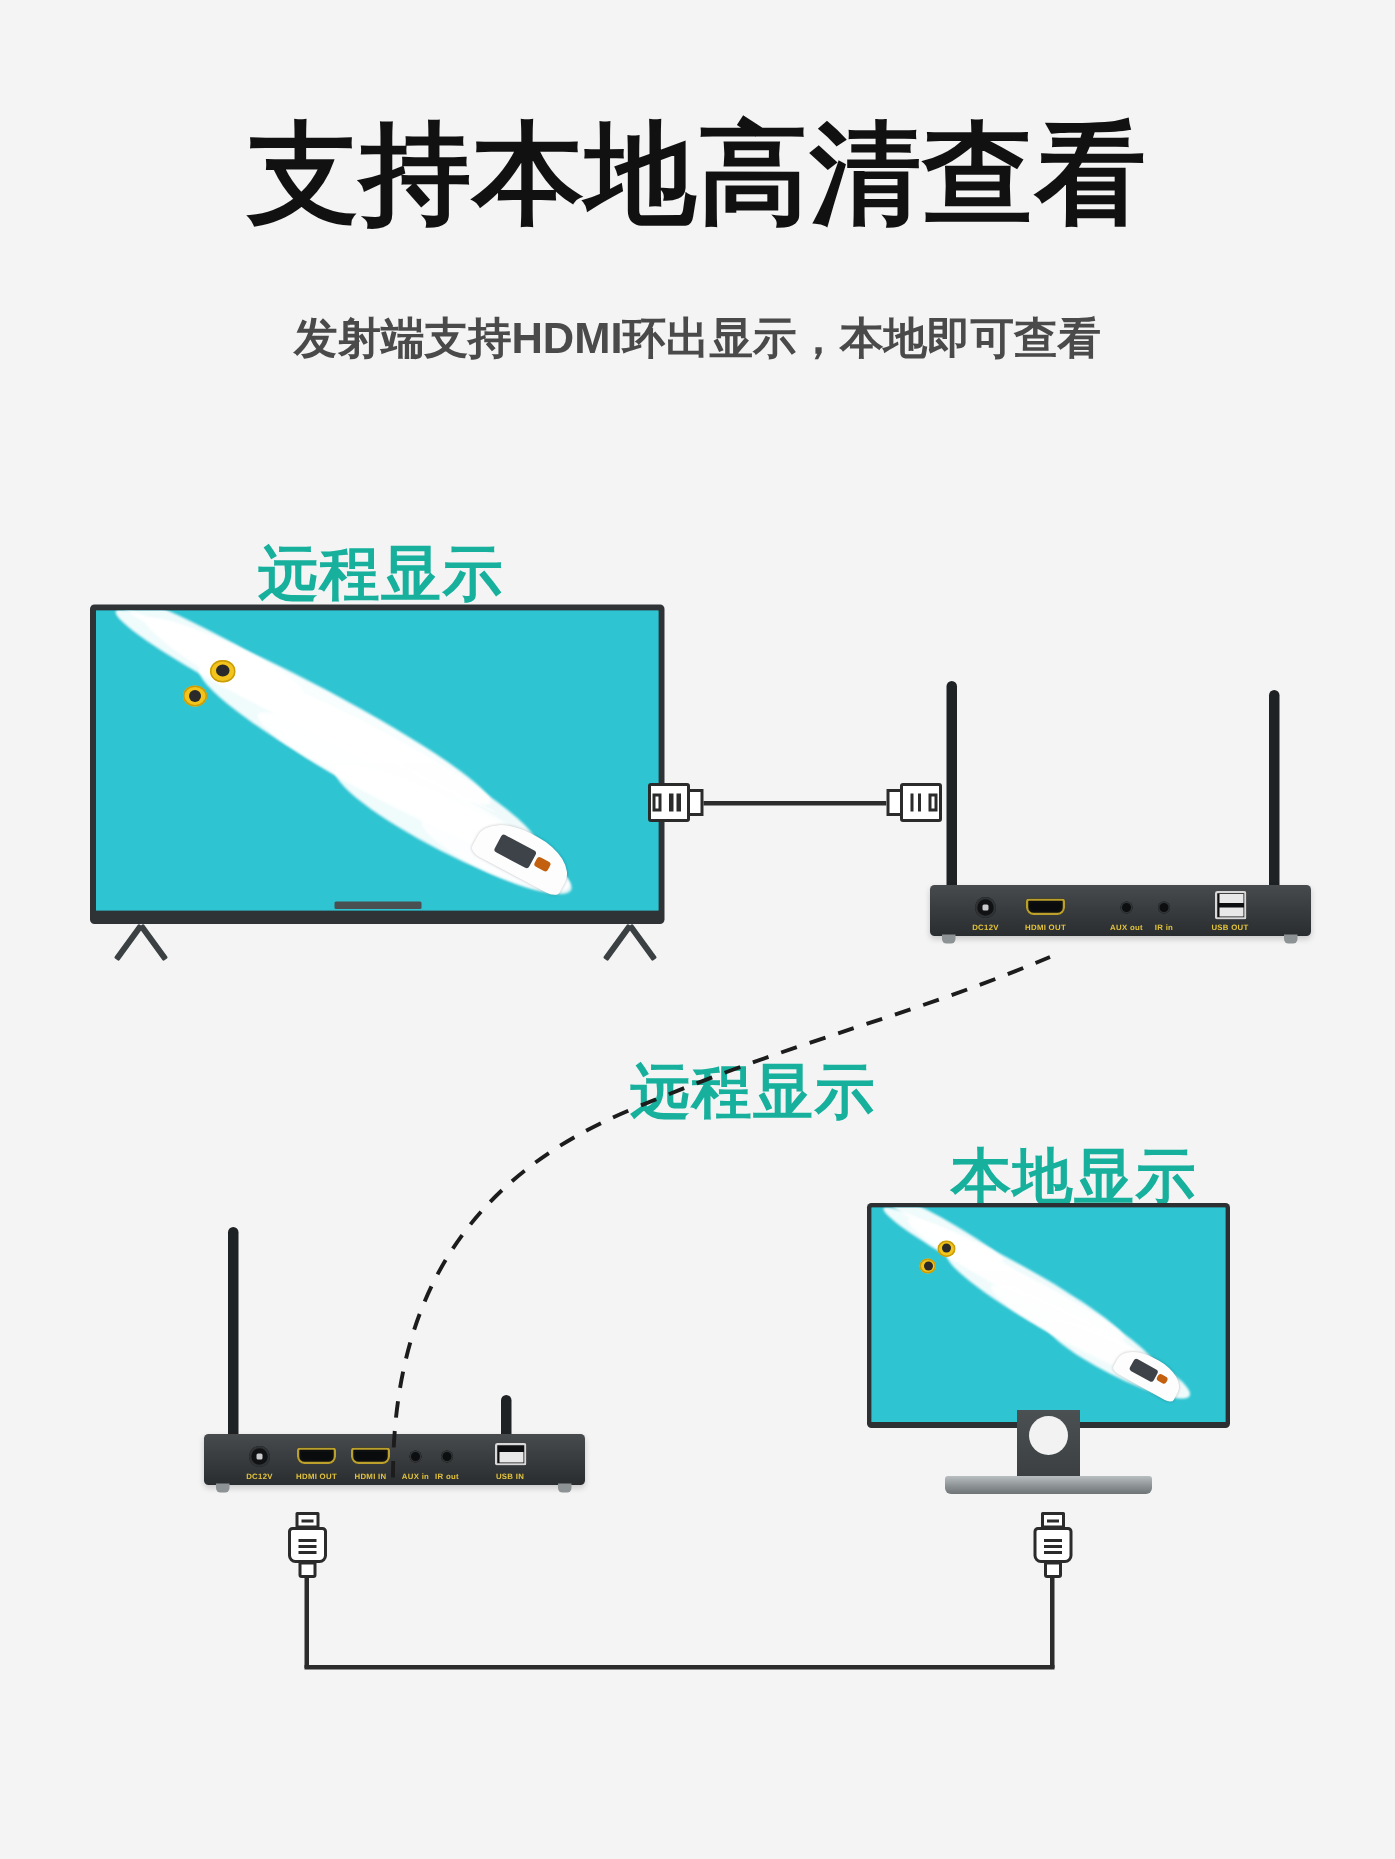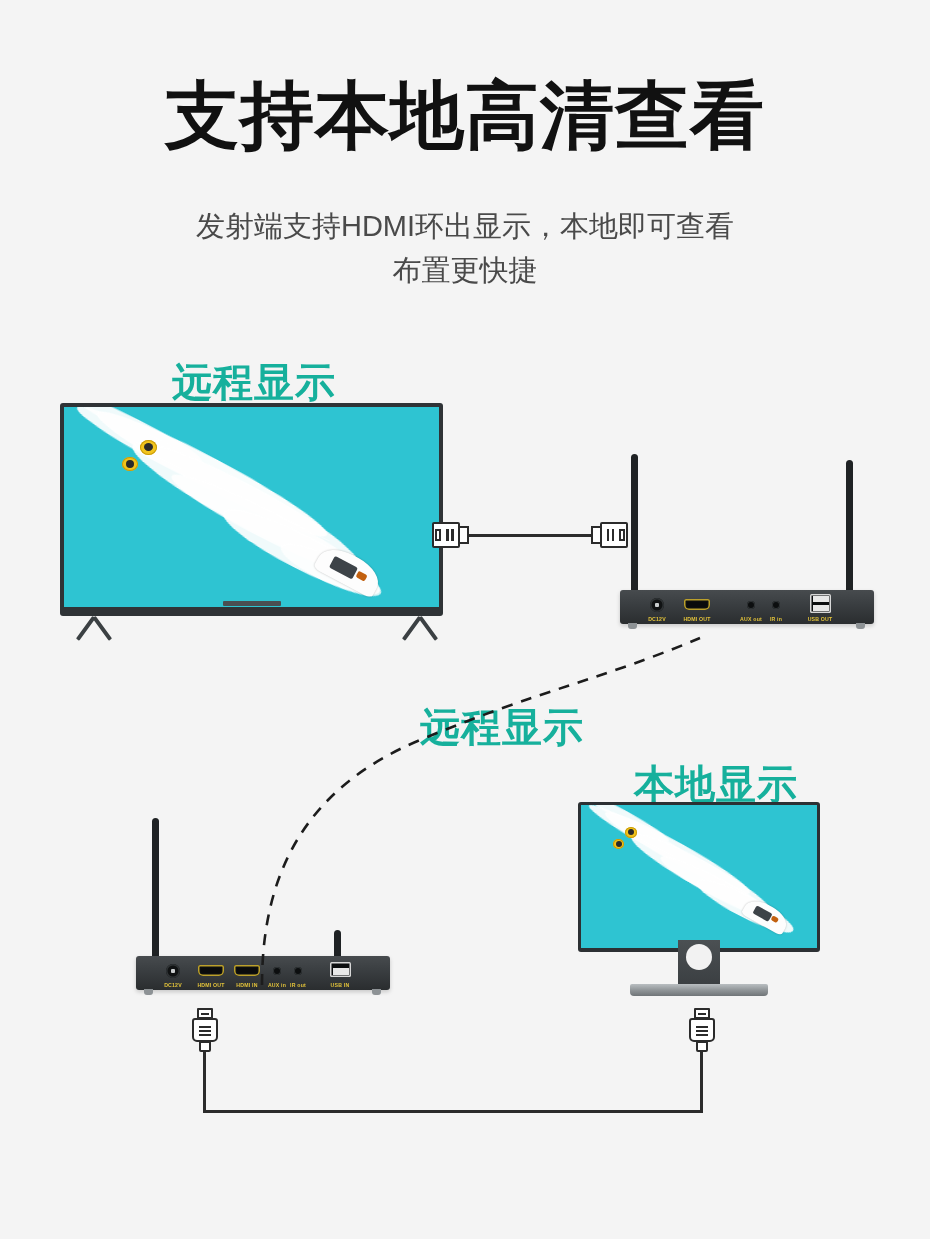--- a/index.html
+++ b/index.html
@@ -33,21 +33,21 @@
     position: absolute;
     top: 204px;
     left: 0;
     width: 930px;
     text-align: center;
     font-size: 29px;
     line-height: 44px;
     font-weight: 400;
     color: #4a4a4a;
   }
-  .subhead div { display: block; }
+  .subhead div { display: block; font-weight: bold; }
 
   
   .tag {
     position: absolute;
     font-size: 40px;
     font-weight: 700;
     color: #16b09c;
     letter-spacing: 1px;
     white-space: nowrap;
   }
@@ -413,21 +413,20 @@
     pointer-events: none;
   }
 </style>
 </head>
 <body>
 
 <div class="headline">支持本地高清查看</div>
 
 <div class="subhead">
   <div>发射端支持HDMI环出显示，本地即可查看</div>
-  <div>布置更快捷</div>
 </div>
 
 <div class="tag" id="tag-remote">远程显示</div>
 <div class="tag" id="tag-wireless">远程显示</div>
 <div class="tag" id="tag-local">本地显示</div>
 
 <div class="tv">
   <div class="tv-screen">
     <div class="sea"></div>
 

